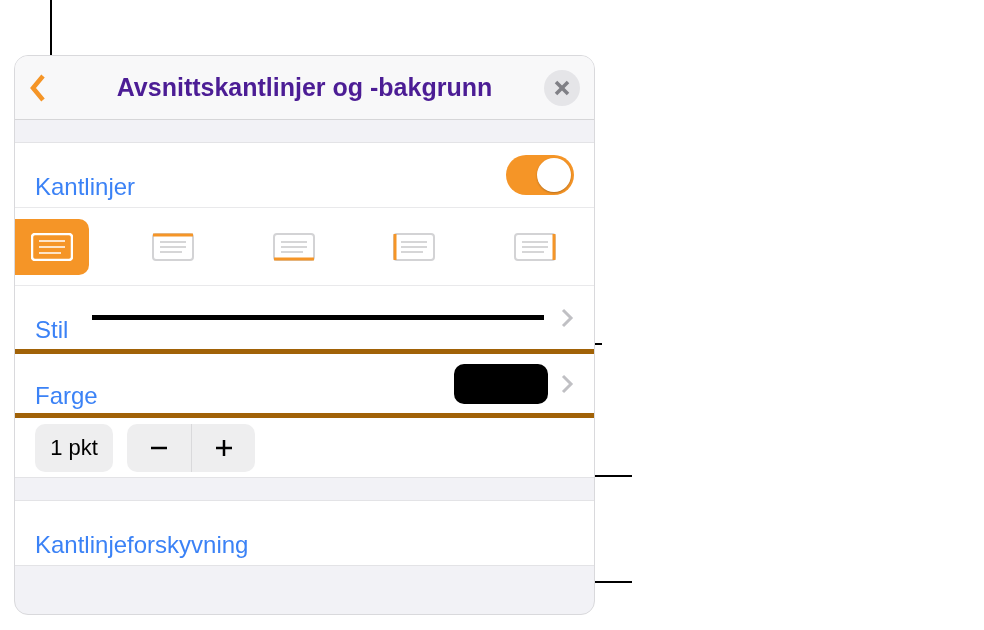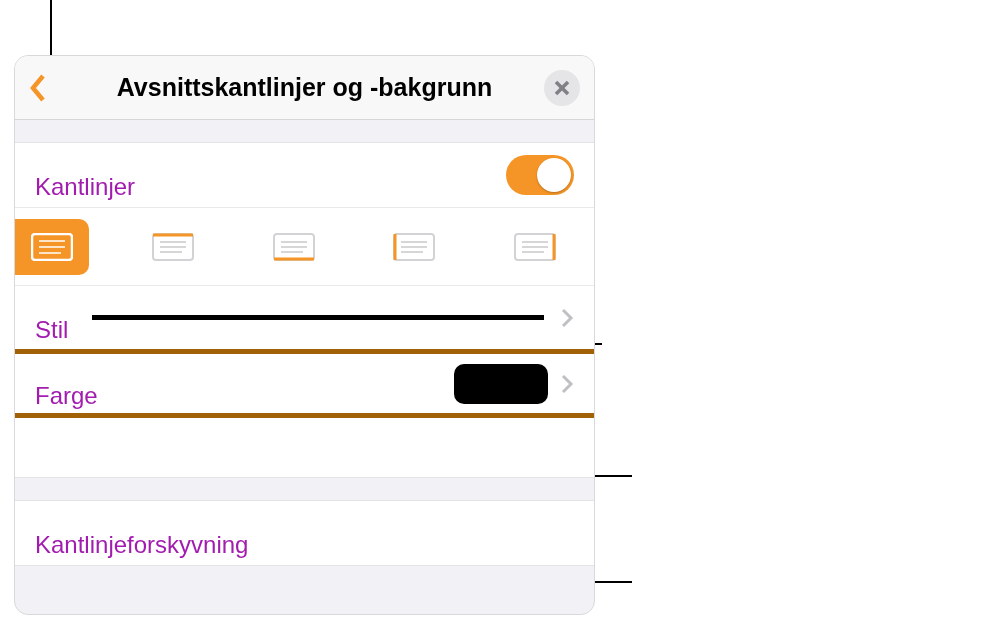--- a/index.html
+++ b/index.html
@@ -84,21 +84,21 @@
 
 .back-button svg {
   stroke: #f59527;
   stroke-width: 4.5;
   fill: none;
 }
 
 .panel-title {
   font-size: 25px;
   font-weight: 600;
-  color: #000000;
+  color: #4c1d95;
 }
 
 .close-button {
   position: absolute;
   right: 14px;
   top: 50%;
   transform: translateY(-50%);
   width: 36px;
   height: 36px;
   border-radius: 50%;
@@ -128,21 +128,21 @@
   padding: 0 20px;
   min-height: 64px;
 }
 
 .row + .row {
   border-top: 5px solid #a16207;
 }
 
 .row-label {
   font-size: 24px;
-  color: #a21caf;
+  color: #3b82f6;
   margin-top: 24px;
 }
 
 .switch {
   width: 68px;
   height: 40px;
   border-radius: 20px;
   background: #f59527;
   position: relative;
   cursor: pointer;
@@ -356,20 +356,36 @@
         <div class="color-swatch"></div>
         <div class="chevron">
           <svg width="14" height="24" viewBox="0 0 14 24">
             <polyline points="3,4 11,12 3,20"></polyline>
           </svg>
         </div>
       </div>
     </div>
 
     <div class="row">
+      <div class="stepper-wrap">
+        <div class="value-pill">1 pkt</div>
+        <div class="stepper">
+          <div class="stepper-btn">
+            <svg width="22" height="22" viewBox="0 0 22 22">
+              <line x1="3" y1="11" x2="19" y2="11"></line>
+            </svg>
+          </div>
+          <div class="stepper-btn">
+            <svg width="22" height="22" viewBox="0 0 22 22">
+              <line x1="3" y1="11" x2="19" y2="11"></line>
+              <line x1="11" y1="3" x2="11" y2="19"></line>
+            </svg>
+          </div>
+        </div>
+      </div>
     </div>
 
   </div>
 
   <div class="section section-2">
     <div class="row">
       <div class="row-label">Kantlinjeforskyvning</div>
     </div>
   </div>
 

